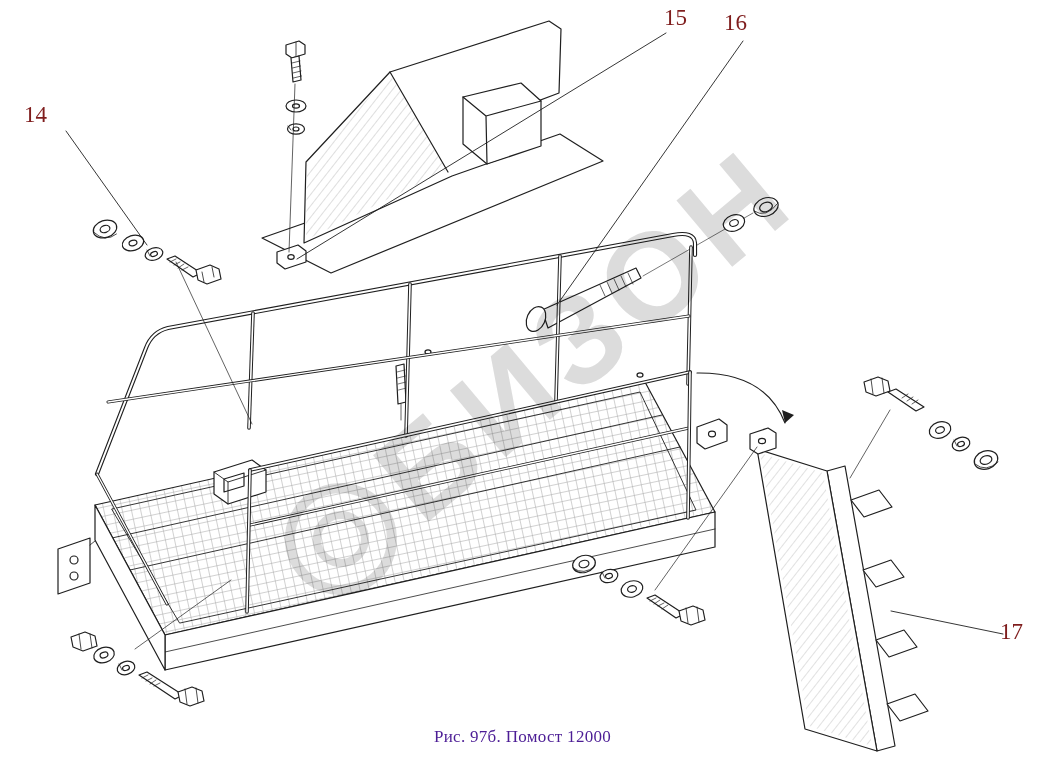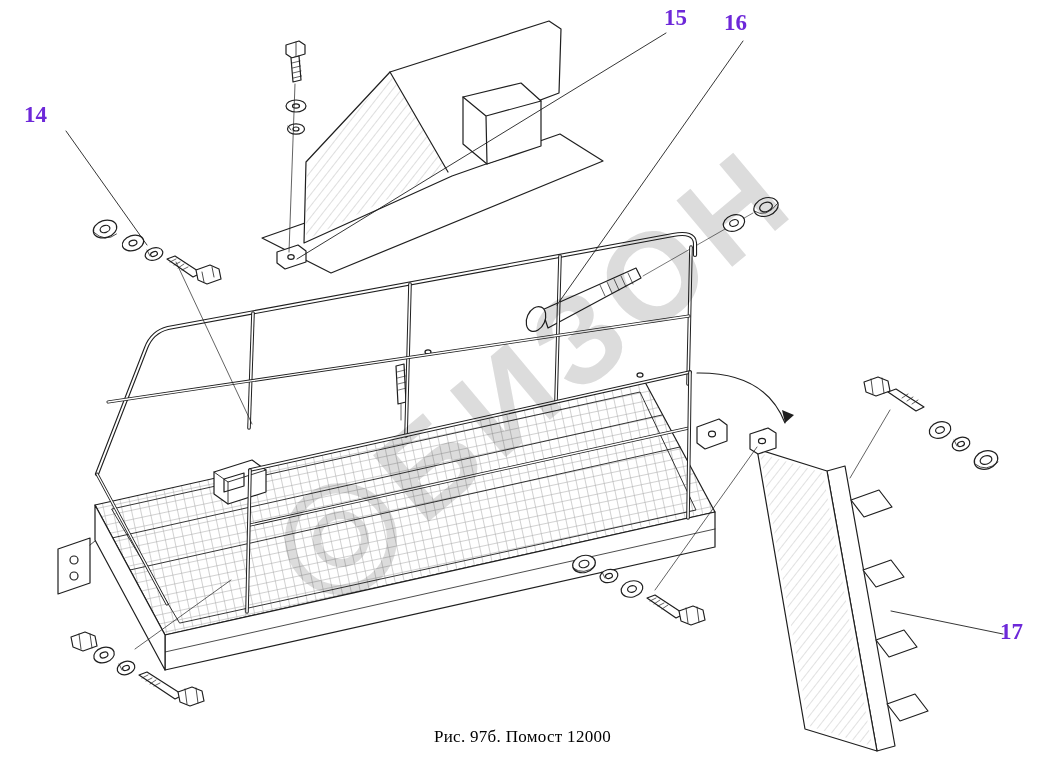--- a/index.html
+++ b/index.html
@@ -1,25 +1,25 @@
 <!DOCTYPE html>
 <html><head>
 <meta charset="utf-8">
 <style>
   html,body{margin:0;padding:0;background:#ffffff;}
   .stage{position:relative;width:1045px;height:761px;background:#fff;overflow:hidden;
          font-family:"Liberation Serif",serif;}
   .stage svg{position:absolute;left:0;top:0;}
-  .callout{position:absolute;font-weight:700;font-size:23px;color:#6d28d9;line-height:1;}
+  .callout{position:absolute;font-weight:400;font-size:23px;color:#7f1d1d;line-height:1;}
   #c14{left:24px;top:103px;}
   #c15{left:664px;top:6px;}
   #c16{left:724px;top:11px;}
   #c17{left:1000px;top:620px;}
   .caption{position:absolute;left:0;right:0;top:727px;text-align:center;
-           font-size:17px;color:#000000;letter-spacing:.3px;}
+           font-size:17px;color:#4c1d95;letter-spacing:.3px;}
   .watermark{position:absolute;left:298px;top:512px;transform:rotate(-40deg);
              transform-origin:0 50%;display:flex;align-items:center;gap:14px;
              color:#c5c5c5;opacity:.6;mix-blend-mode:multiply;pointer-events:none;}
   .wm-circle{width:92px;height:92px;border:10px solid currentColor;border-radius:50%;
              display:flex;align-items:center;justify-content:center;flex:none;}
   .wm-circle-inner{width:40px;height:40px;border:8px solid currentColor;border-radius:50%;}
   .wm-text{font-family:"Liberation Sans",sans-serif;font-weight:700;font-size:126px;
            letter-spacing:10px;line-height:1;white-space:nowrap;}
 </style>
 </head>

